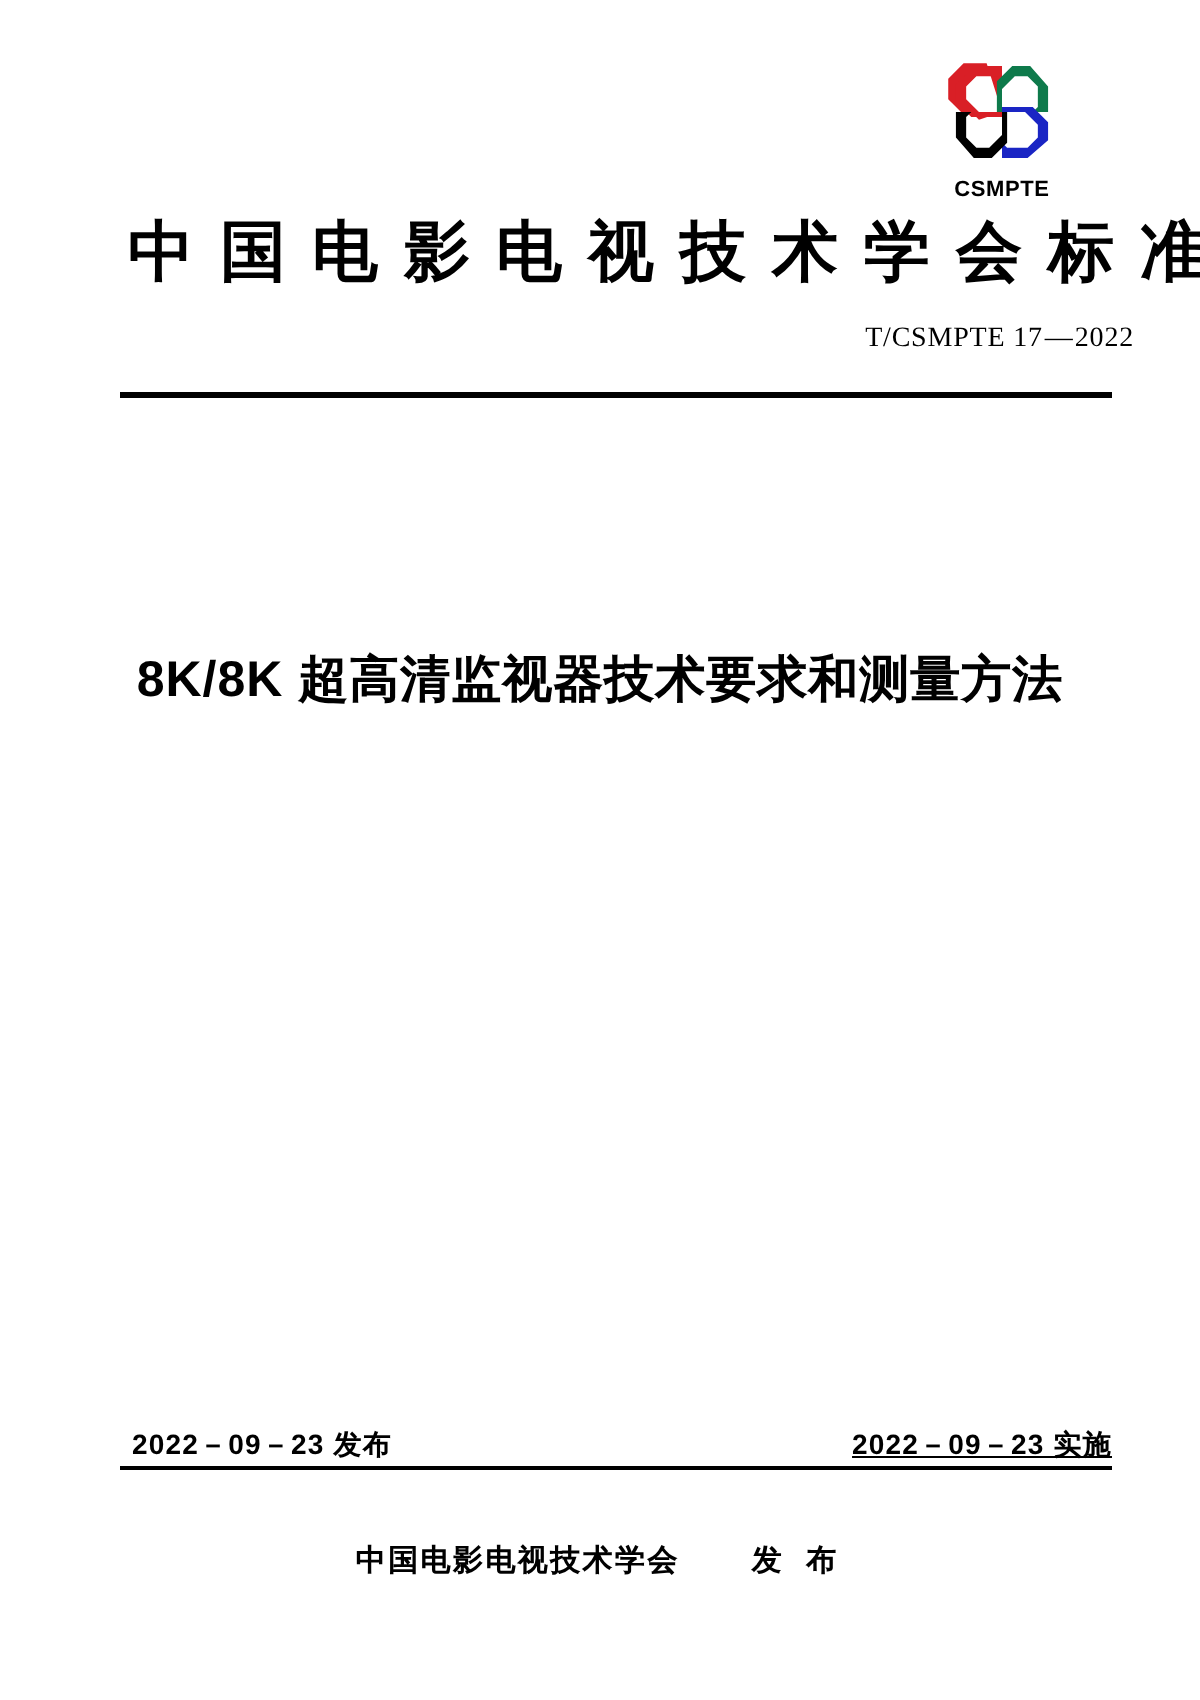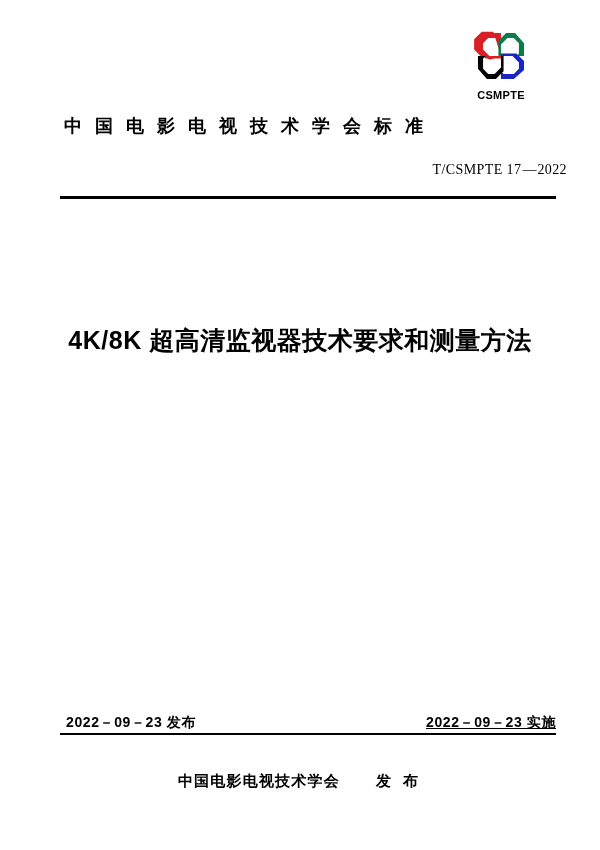--- a/index.html
+++ b/index.html
@@ -47,21 +47,21 @@
     margin-top: 1px;
     line-height: 12px;
   }
 
   
   .header-title {
     position: absolute;
     left: 60px;
     top: 107px;
     width: 496px;
-    font-size: 18px;
+    font-size: 33px;
     font-weight: bold;
     letter-spacing: 13px;
     text-indent: 4px;
     white-space: nowrap;
     line-height: 38px;
     color: #000000;
   }
 
   .std-number {
     position: absolute;
@@ -189,21 +189,21 @@
 
   <div class="header-title">中国电影电视技术学会标准</div>
 
   <div class="std-number">
     <span>T/CSMPTE 17</span><span class="dash">—</span><span>2022</span>
   </div>
 
   <div class="rule-top"></div>
 
   <div class="title-block">
-    <div class="title-cn">4K/8K 超高清监视器技术要求和测量方法</div>
+    <div class="title-cn">8K/8K 超高清监视器技术要求和测量方法</div>
   </div>
 
   <div class="footer-dates">
     <div class="date-issue">2022－09－23 发布</div>
     <div class="date-effective">2022－09－23 实施</div>
   </div>
 
   <div class="rule-bottom"></div>
 
   <div class="publisher">

